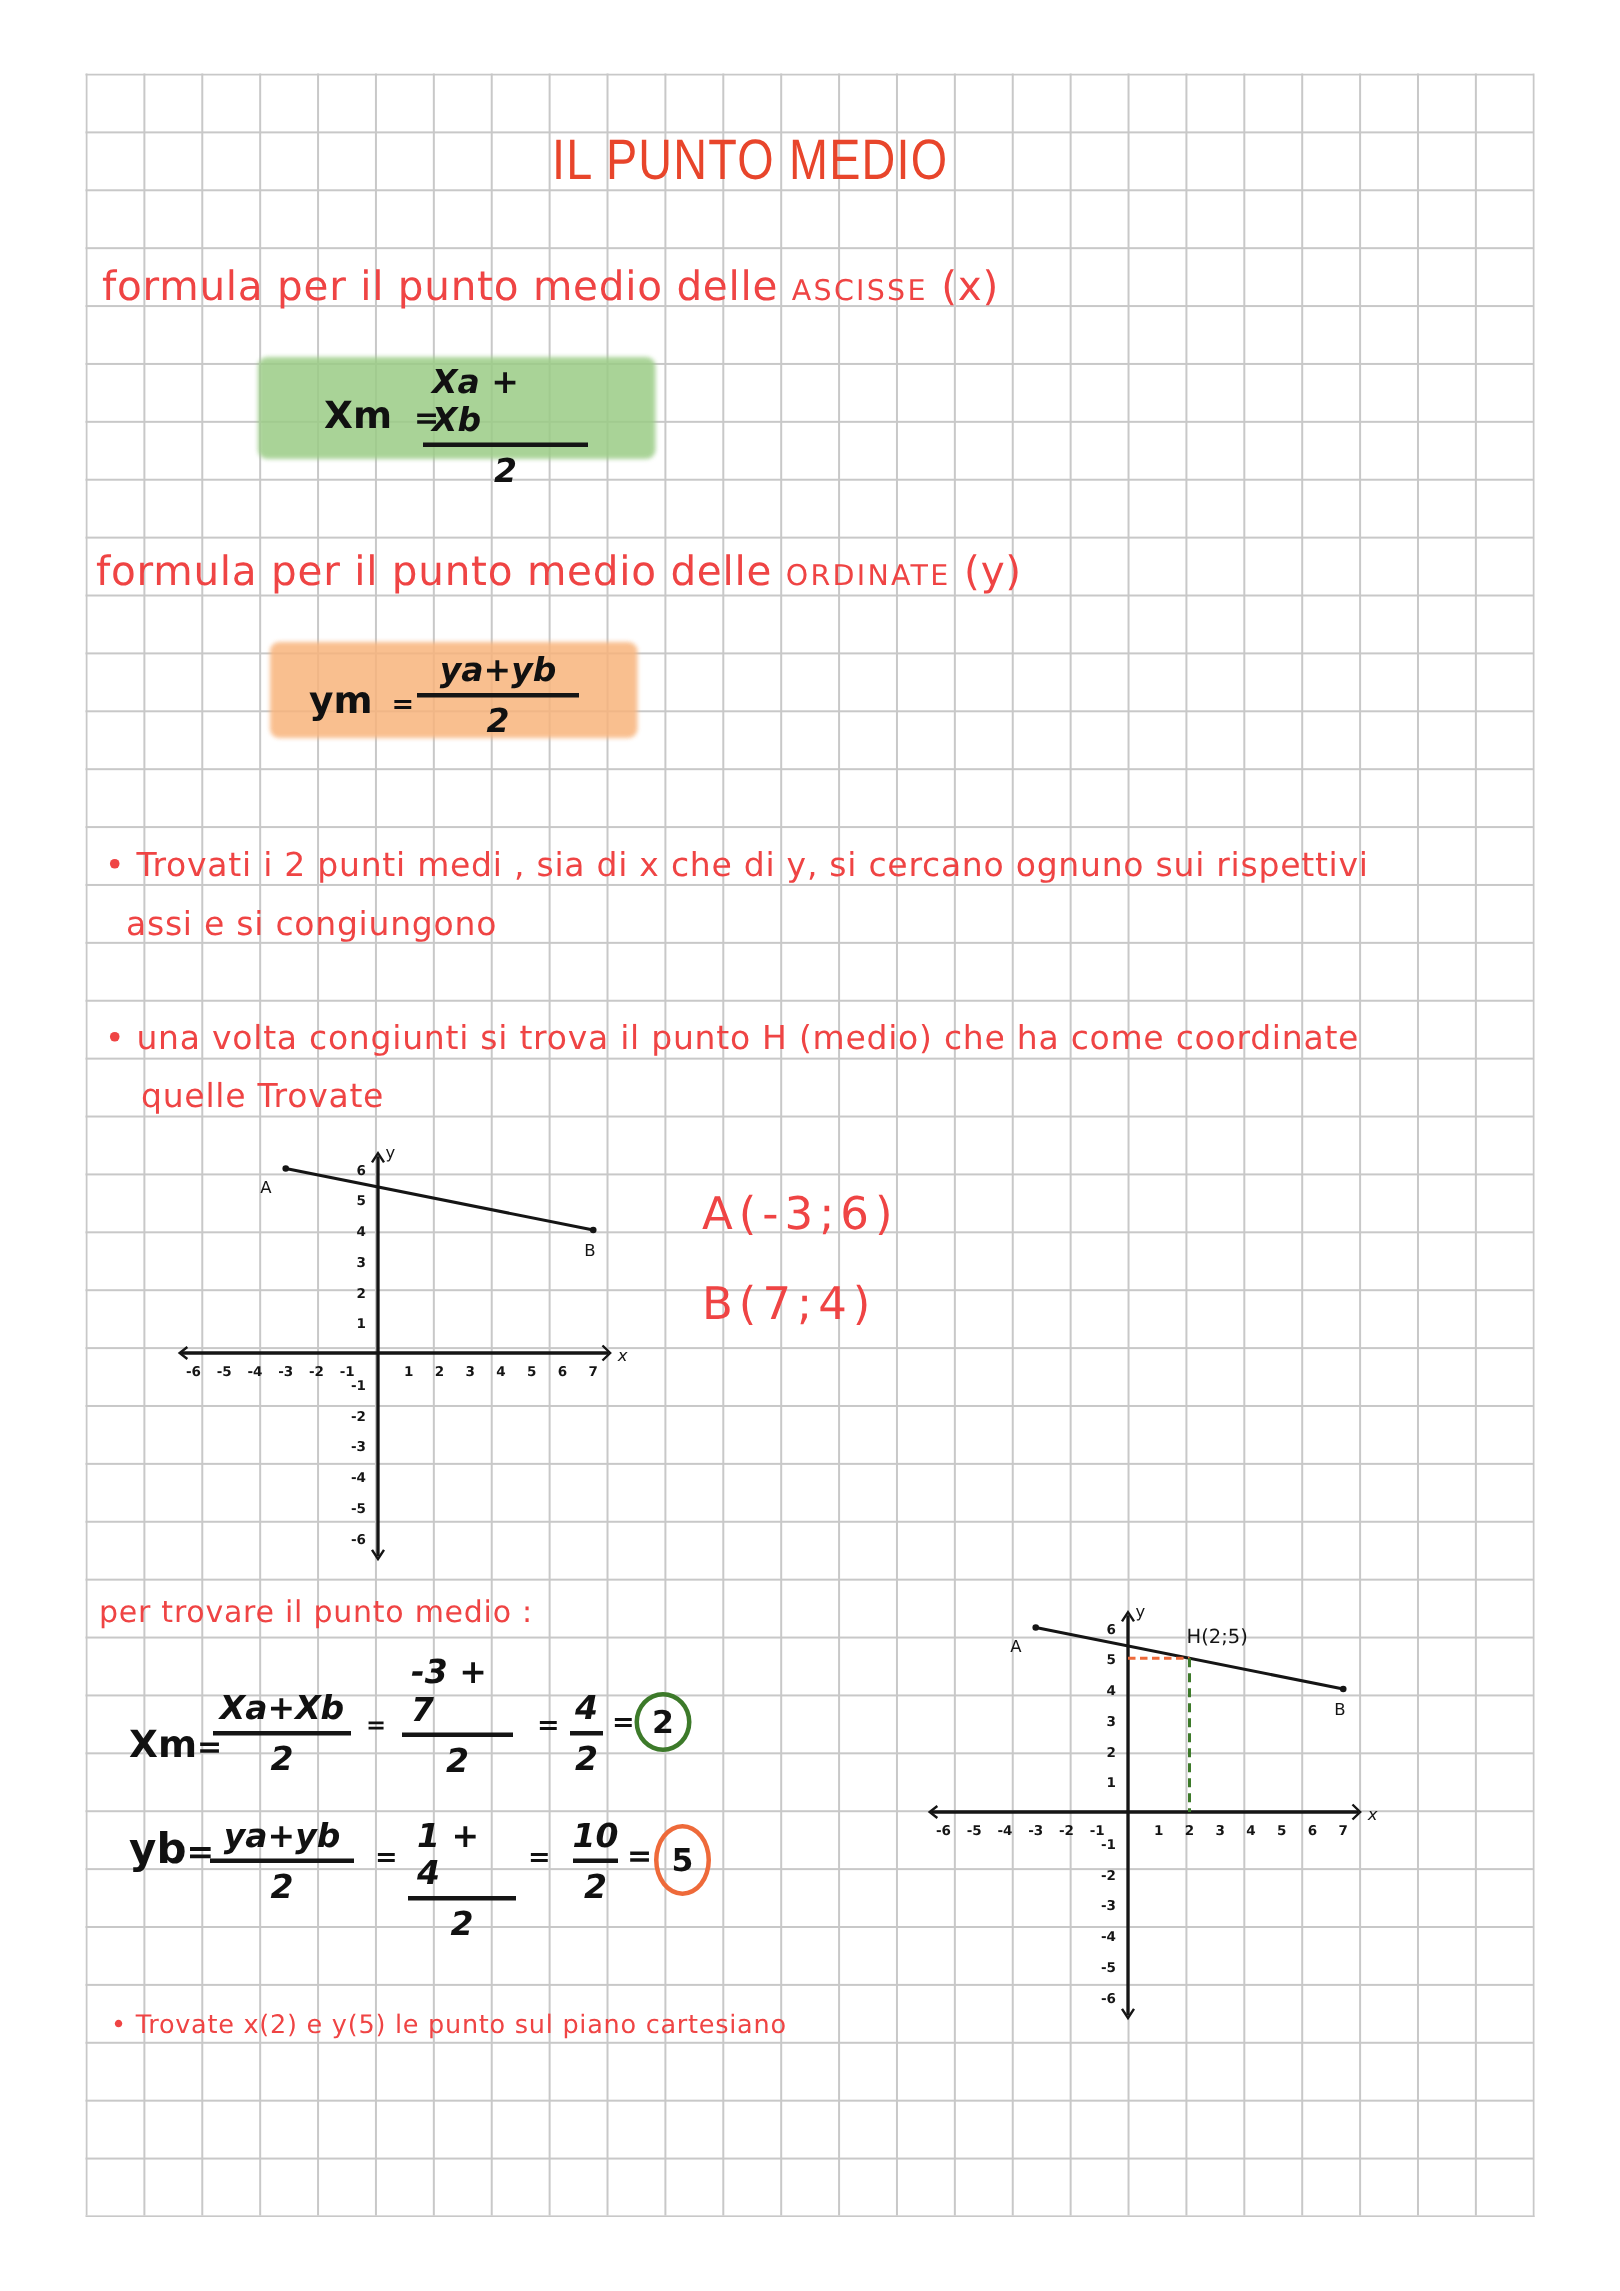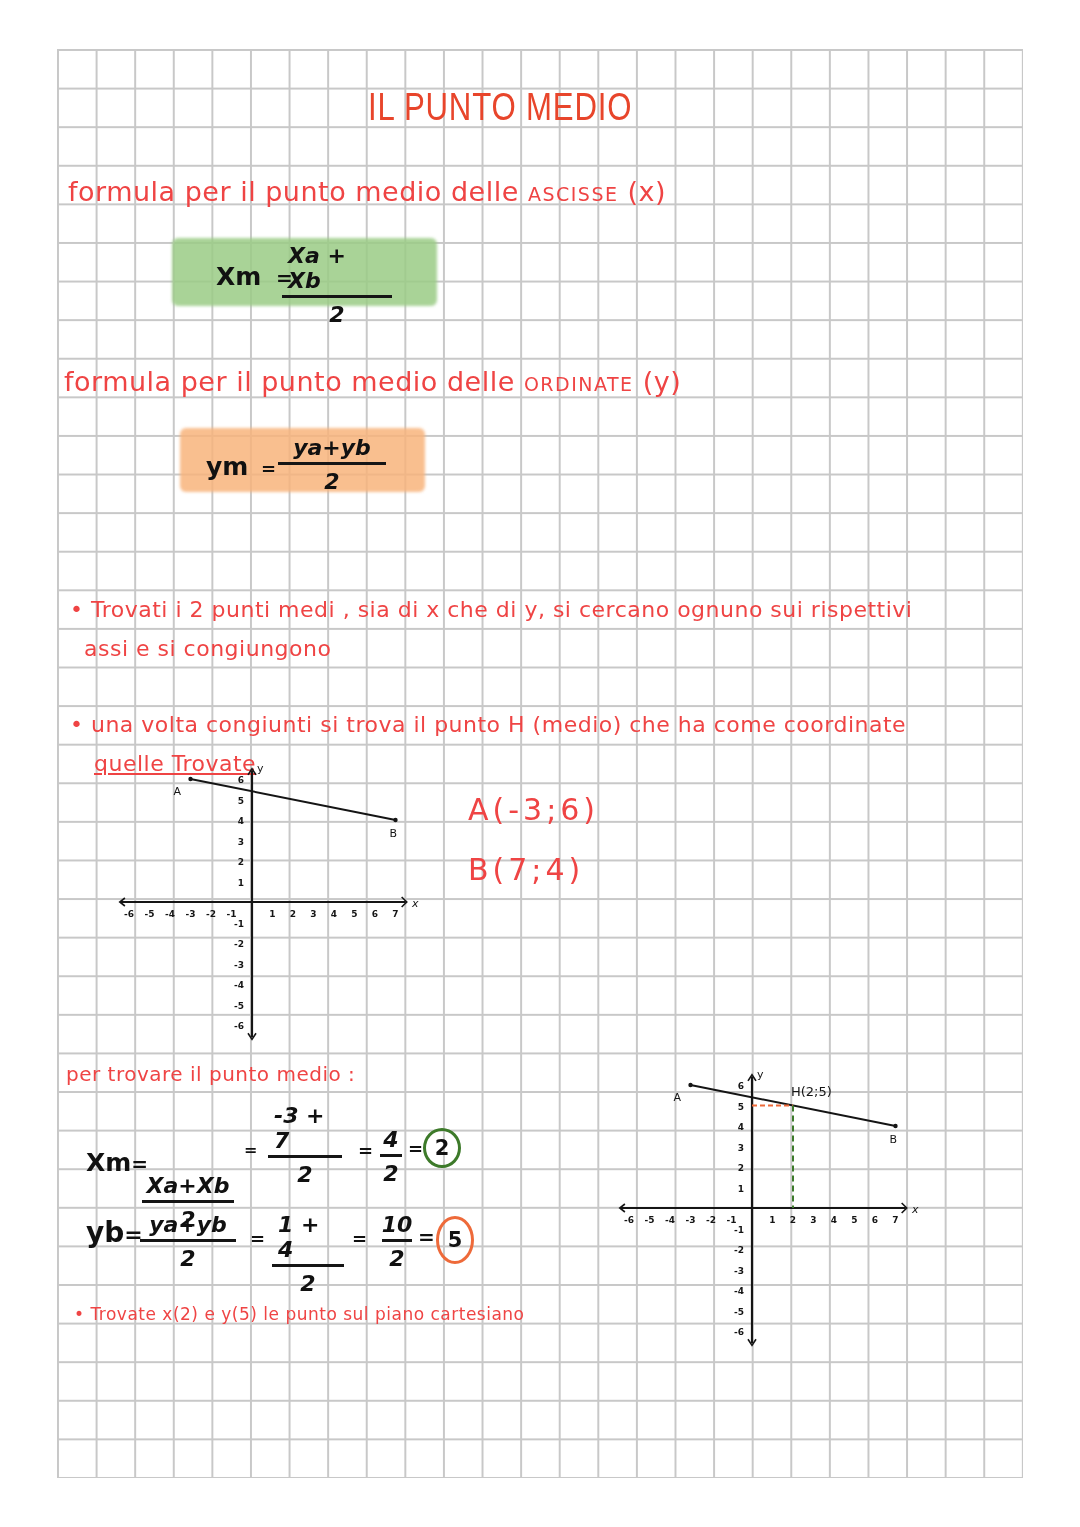--- a/index.html
+++ b/index.html
@@ -23,22 +23,22 @@
   .smallcaps { font-size: 19px; letter-spacing: 1.5px; }
   .hl { position: absolute; border-radius: 6px; filter: blur(1.5px); }
   .hl-green { left: 172px; top: 238px; width: 265px; height: 68px; background: #9bcc86; opacity: 0.85; }
   .hl-orange { left: 180px; top: 428px; width: 245px; height: 64px; background: #f8b47c; opacity: 0.85; }
   .frac { position: absolute; display: flex; flex-direction: column; align-items: center; font-style: italic; }
   .frac .num { font-size: 22px; font-weight: bold; padding: 0 6px 2px 6px; }
   .frac .bar { height: 3px; background: #151515; width: 100%; }
   .frac .den { font-size: 22px; font-weight: bold; padding-top: 4px; }
   .lbl { position: absolute; font-size: 25px; font-weight: bold; white-space: nowrap; }
   .eq { position: absolute; font-size: 22px; font-weight: bold; }
-  .body-text { font-size: 24px; margin-top: 32px; }
-  .note { font-size: 17px; }
+  .body-text { font-size: 24px; }
+  .note { font-size: 17px; margin-top: 36px; }
   .circle { position: absolute; border-radius: 50%; display: flex; align-items: center;
             justify-content: center; font-size: 21px; font-weight: bold; }
   .circle-green { border: 3px solid #3d7a2a; }
   .circle-orange { border: 3px solid #ee6a3a; }
   svg text { font-family: "DejaVu Sans", sans-serif; }
   .coord { font-size: 30px; letter-spacing: 4px; }
 </style>
 </head>
 <body>
 
@@ -76,21 +76,21 @@
 </div>
 <div class="frac" style="left:278px; top:435px; width:108px;">
   <span class="num">ya+yb</span>
   <span class="bar"></span>
   <span class="den">2</span>
 </div>
 
 <div class="hand body-text" style="left:70px; top:565px; font-size:22px;">• Trovati i 2 punti medi , sia di x che di y, si cercano ognuno sui rispettivi</div>
 <div class="hand body-text" style="left:84px; top:604px; font-size:22px;">assi e si congiungono</div>
 <div class="hand body-text" style="left:70px; top:680px; font-size:22px;">• una volta congiunti si trova il punto H (medio) che ha come coordinate</div>
-<div class="hand body-text" style="left:94px; top:719px; font-size:22px;text-decoration:underline;">quelle Trovate</div>
+<div class="hand body-text" style="left:94px; top:719px; font-size:22px;">quelle Trovate</div>
 
 <svg id="plot1" style="position:absolute; left:0; top:0;" width="1080" height="1527">
     <g>
       <line x1="120.79999999999998" y1="902" x2="405.75" y2="902" stroke="#151515" stroke-width="2.2"></line>
       <line x1="252" y1="770.8" x2="252" y2="1037.3" stroke="#151515" stroke-width="2.2"></line>
       <polyline points="124.89999999999999,898 119.775,902 124.89999999999999,906" fill="none" stroke="#151515" stroke-width="1.6"></polyline>
       <polyline points="401.65,897 406.775,902 401.65,907" fill="none" stroke="#151515" stroke-width="1.6"></polyline>
       <polyline points="248,774.9 252,768.75 256,774.9" fill="none" stroke="#151515" stroke-width="1.6"></polyline>
       <polyline points="248,1033.2 252,1039.35 256,1033.2" fill="none" stroke="#151515" stroke-width="1.6"></polyline>
       <text x="411.9" y="907" font-size="11" fill="#151515" font-style="italic">x</text>
@@ -172,21 +172,21 @@
   </svg>
 
 <div class="hand coord" style="left:468px; top:778px;margin-top:14px;">A(-3;6)</div>
 <div class="hand coord" style="left:468px; top:852px;">B(7;4)</div>
 
 <div class="hand" style="left:66px; top:1062px; font-size:20px;">per trovare il punto medio :</div>
 
 <div class="lbl" style="left:86px; top:1148px; font-size:25px;">
   <span>Xm</span><span style="font-size:20px;">=</span>
 </div>
-<div class="frac" style="left:142px; top:1127px; width:92px;margin-top:46px;">
+<div class="frac" style="left:142px; top:1127px; width:92px;">
   <span class="num">Xa+Xb</span>
   <span class="bar"></span>
   <span class="den">2</span>
 </div>
 <div class="eq" style="left:244px; top:1140px; font-size:16px;">=</div>
 <div class="frac" style="left:268px; top:1103px; width:74px;">
   <span class="num">-3 + 7</span>
   <span class="bar"></span>
   <span class="den">2</span>
 </div>

